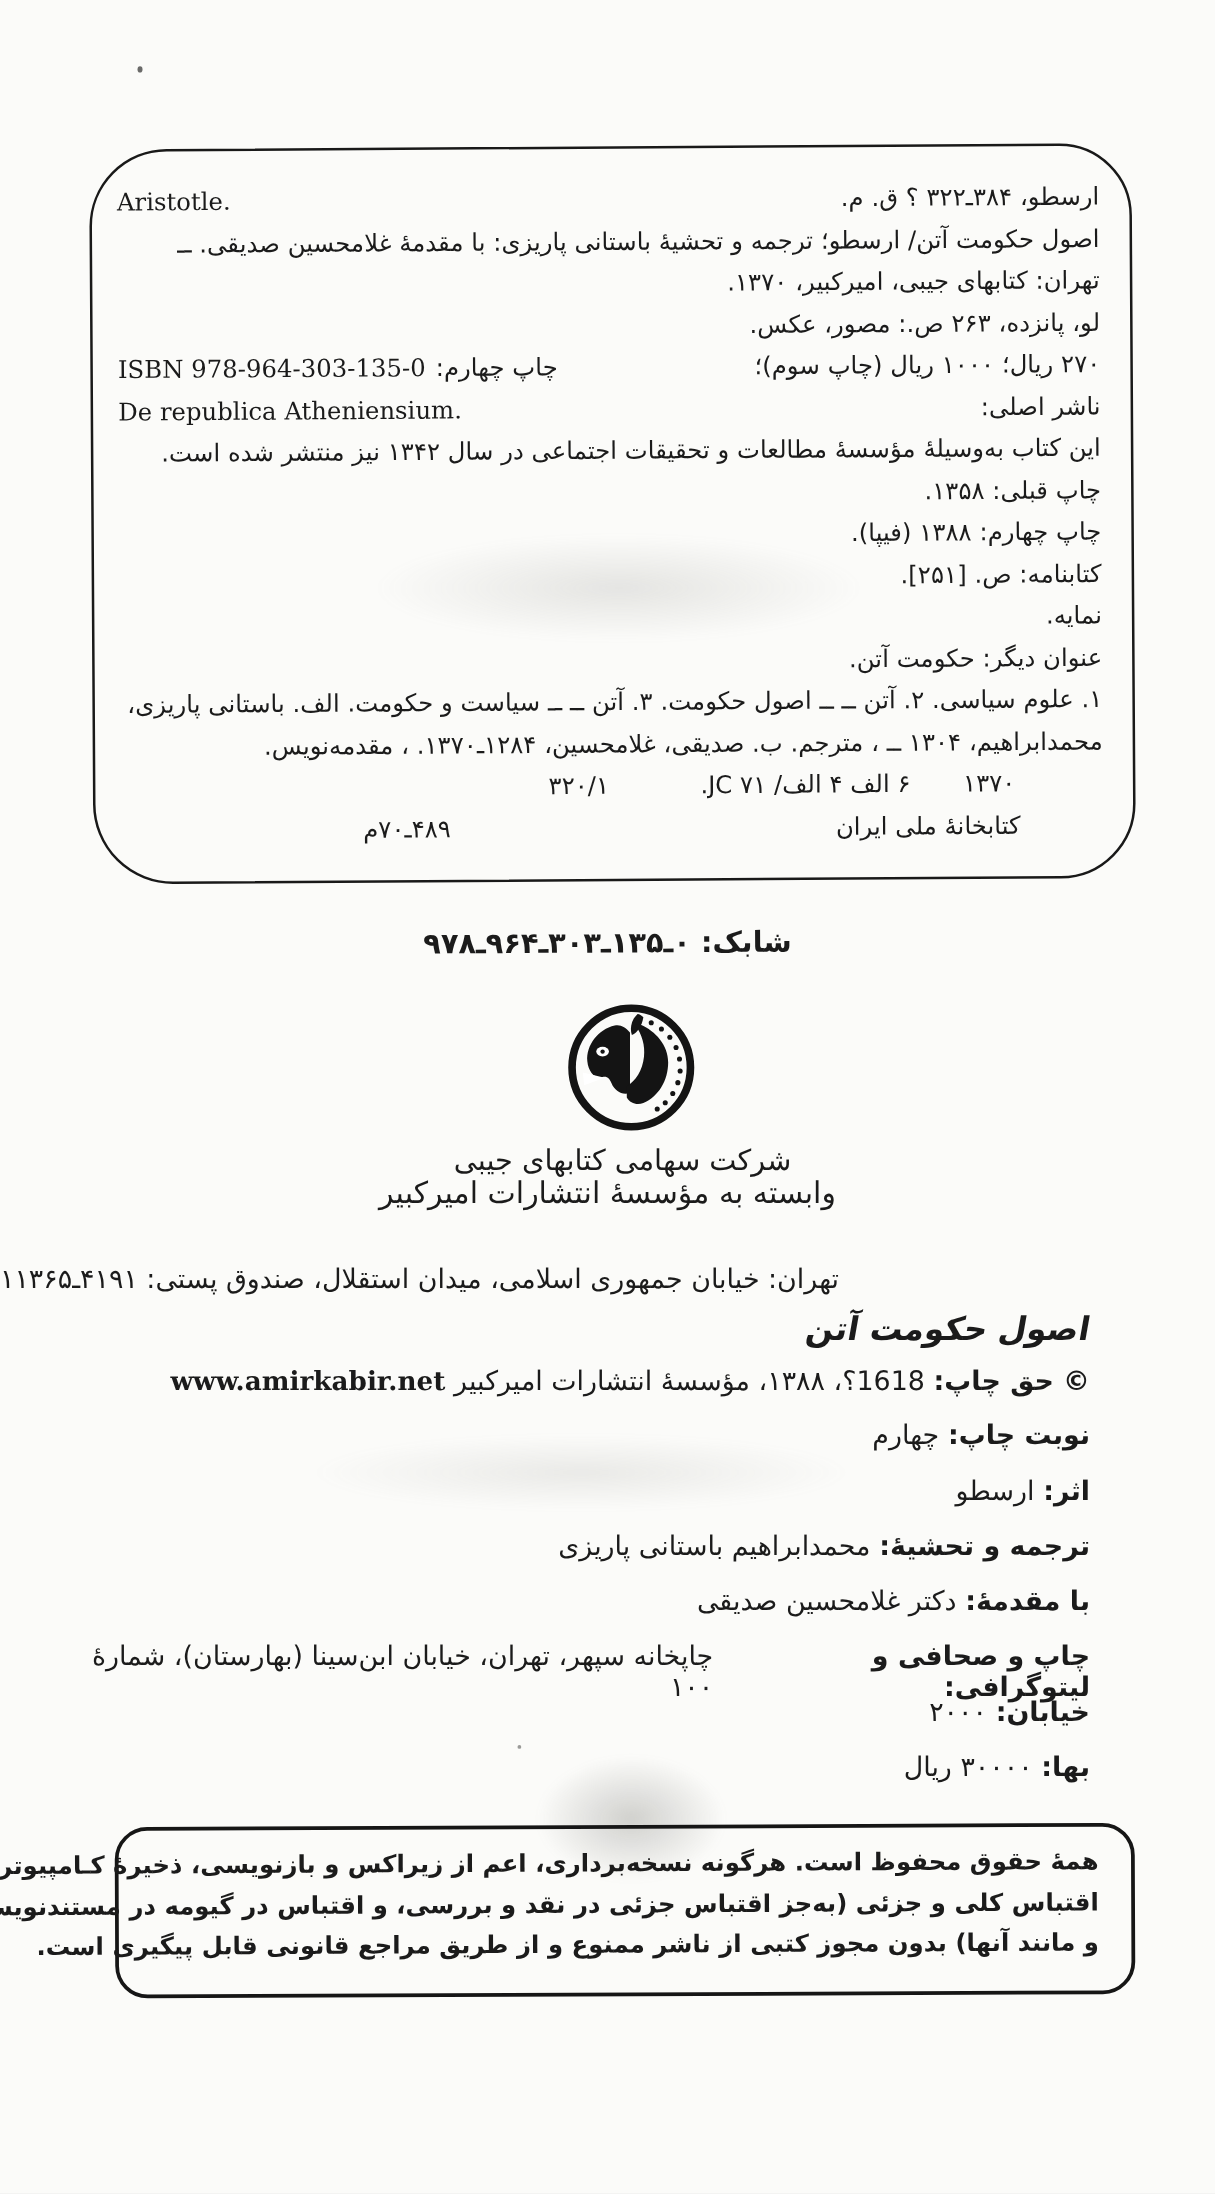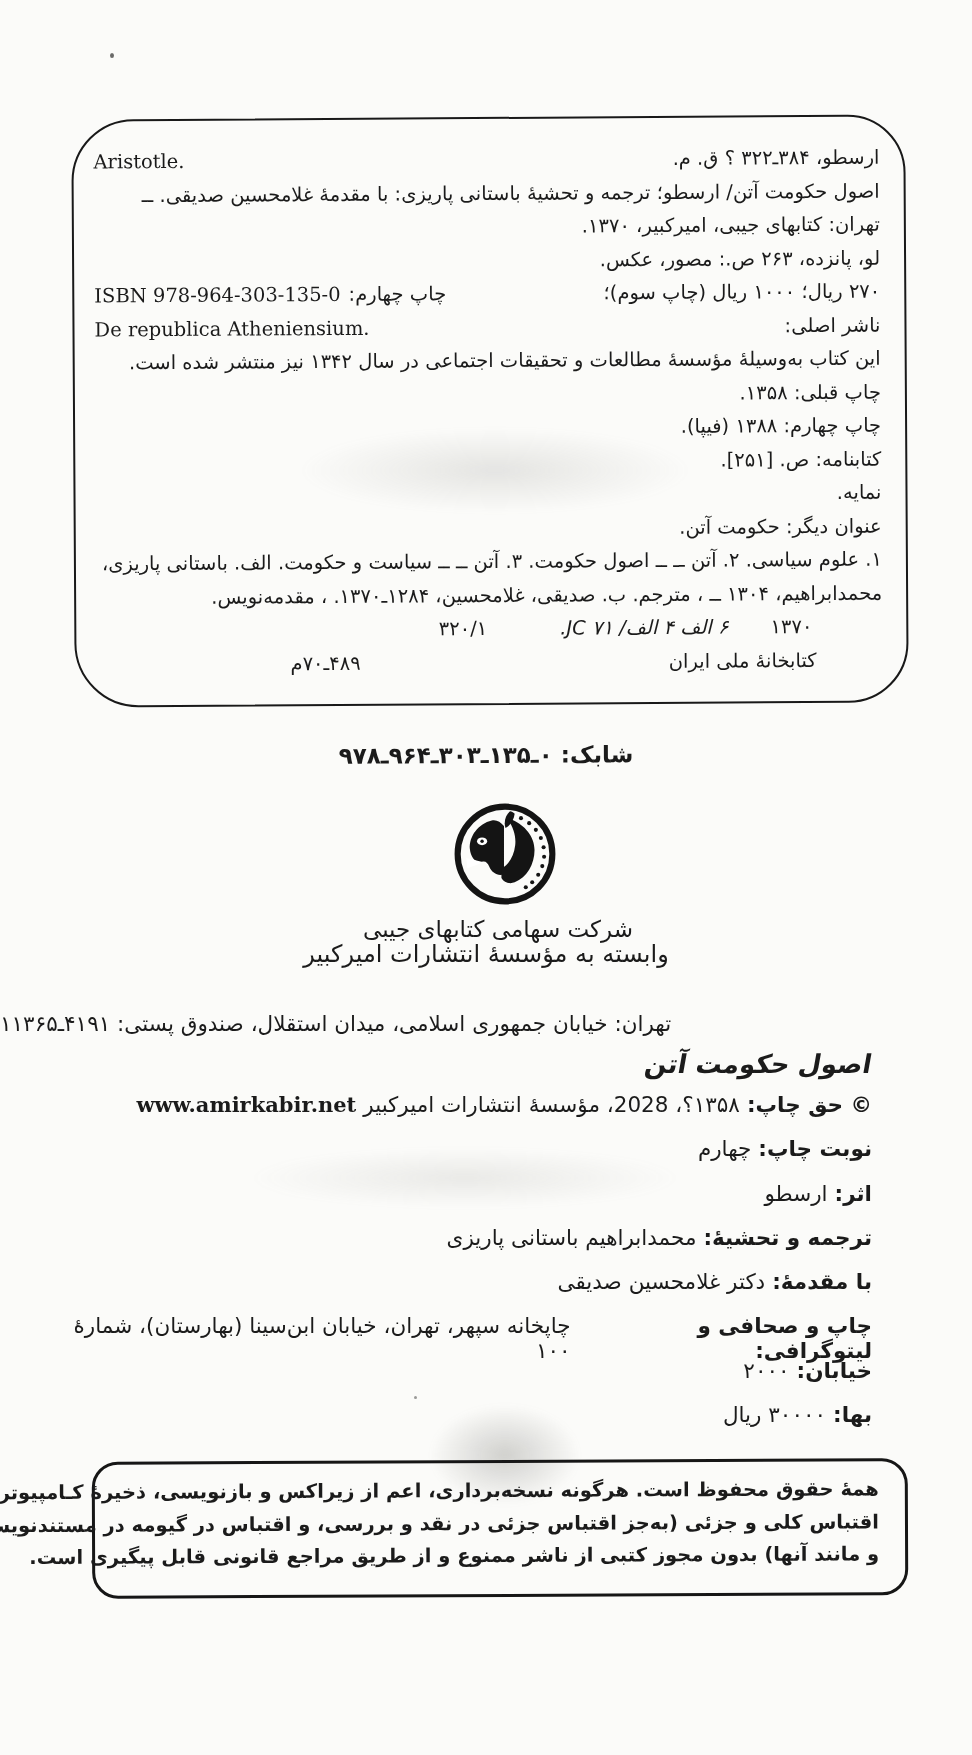--- a/index.html
+++ b/index.html
@@ -15,21 +15,21 @@
     border:2.6px solid #191919; border-radius:62px 58px 60px 64px;
     box-sizing:border-box; padding:24px 24px 0 20px;
     transform:rotate(-0.35deg);
     font-size:19.5px; line-height:33.5px; white-space:nowrap;
   }
   .cip-row{height:33.5px; overflow:visible;}
   .row-split{display:flex; justify-content:space-between; align-items:baseline;}
   .cell-left .isbn{margin-right:8px;}
   .row-call{display:flex; align-items:baseline;}
   .row-call .call-year{margin-right:70px; margin-left:42px;}
-  .row-call .call-class{margin-left:73px;font-style:italic;}
+  .row-call .call-class{margin-left:73px;}
   .row-lib{display:flex; align-items:baseline;}
   .row-lib .lib-name{margin-right:66px; margin-left:308px;}
   
   .shabak{
     position:absolute; left:0; top:742px; width:100%;
     text-align:center; font-size:23px; font-weight:bold;
     transform:rotate(-0.3deg);
   }
   
   .logo{position:absolute; left:450px; top:799px; width:110px; height:110px;}
@@ -139,21 +139,21 @@
 
   <div class="pub-line1">شرکت سهامی کتابهای جیبی</div>
   <div class="pub-line2">وابسته به مؤسسهٔ انتشارات امیرکبیر</div>
   <div class="pub-addr">تهران: خیابان جمهوری اسلامی، میدان استقلال، صندوق پستی: ۴۱۹۱ـ۱۱۳۶۵</div>
 
   <div class="book-title">اصول حکومت آتن</div>
 
   <div class="details">
     <div class="detail-row">
       <span class="label">© حق چاپ:</span>
-      <span>۱۳۵۸؟، 2028، مؤسسهٔ انتشارات امیرکبیر</span>
+      <span>1618؟، ۱۳۸۸، مؤسسهٔ انتشارات امیرکبیر</span>
       <span class="latin url">www.amirkabir.net</span>
     </div>
     <div class="detail-row">
       <span class="label">نوبت چاپ:</span>
       <span>چهارم</span>
     </div>
     <div class="detail-row">
       <span class="label">اثر:</span>
       <span>ارسطو</span>
     </div>

